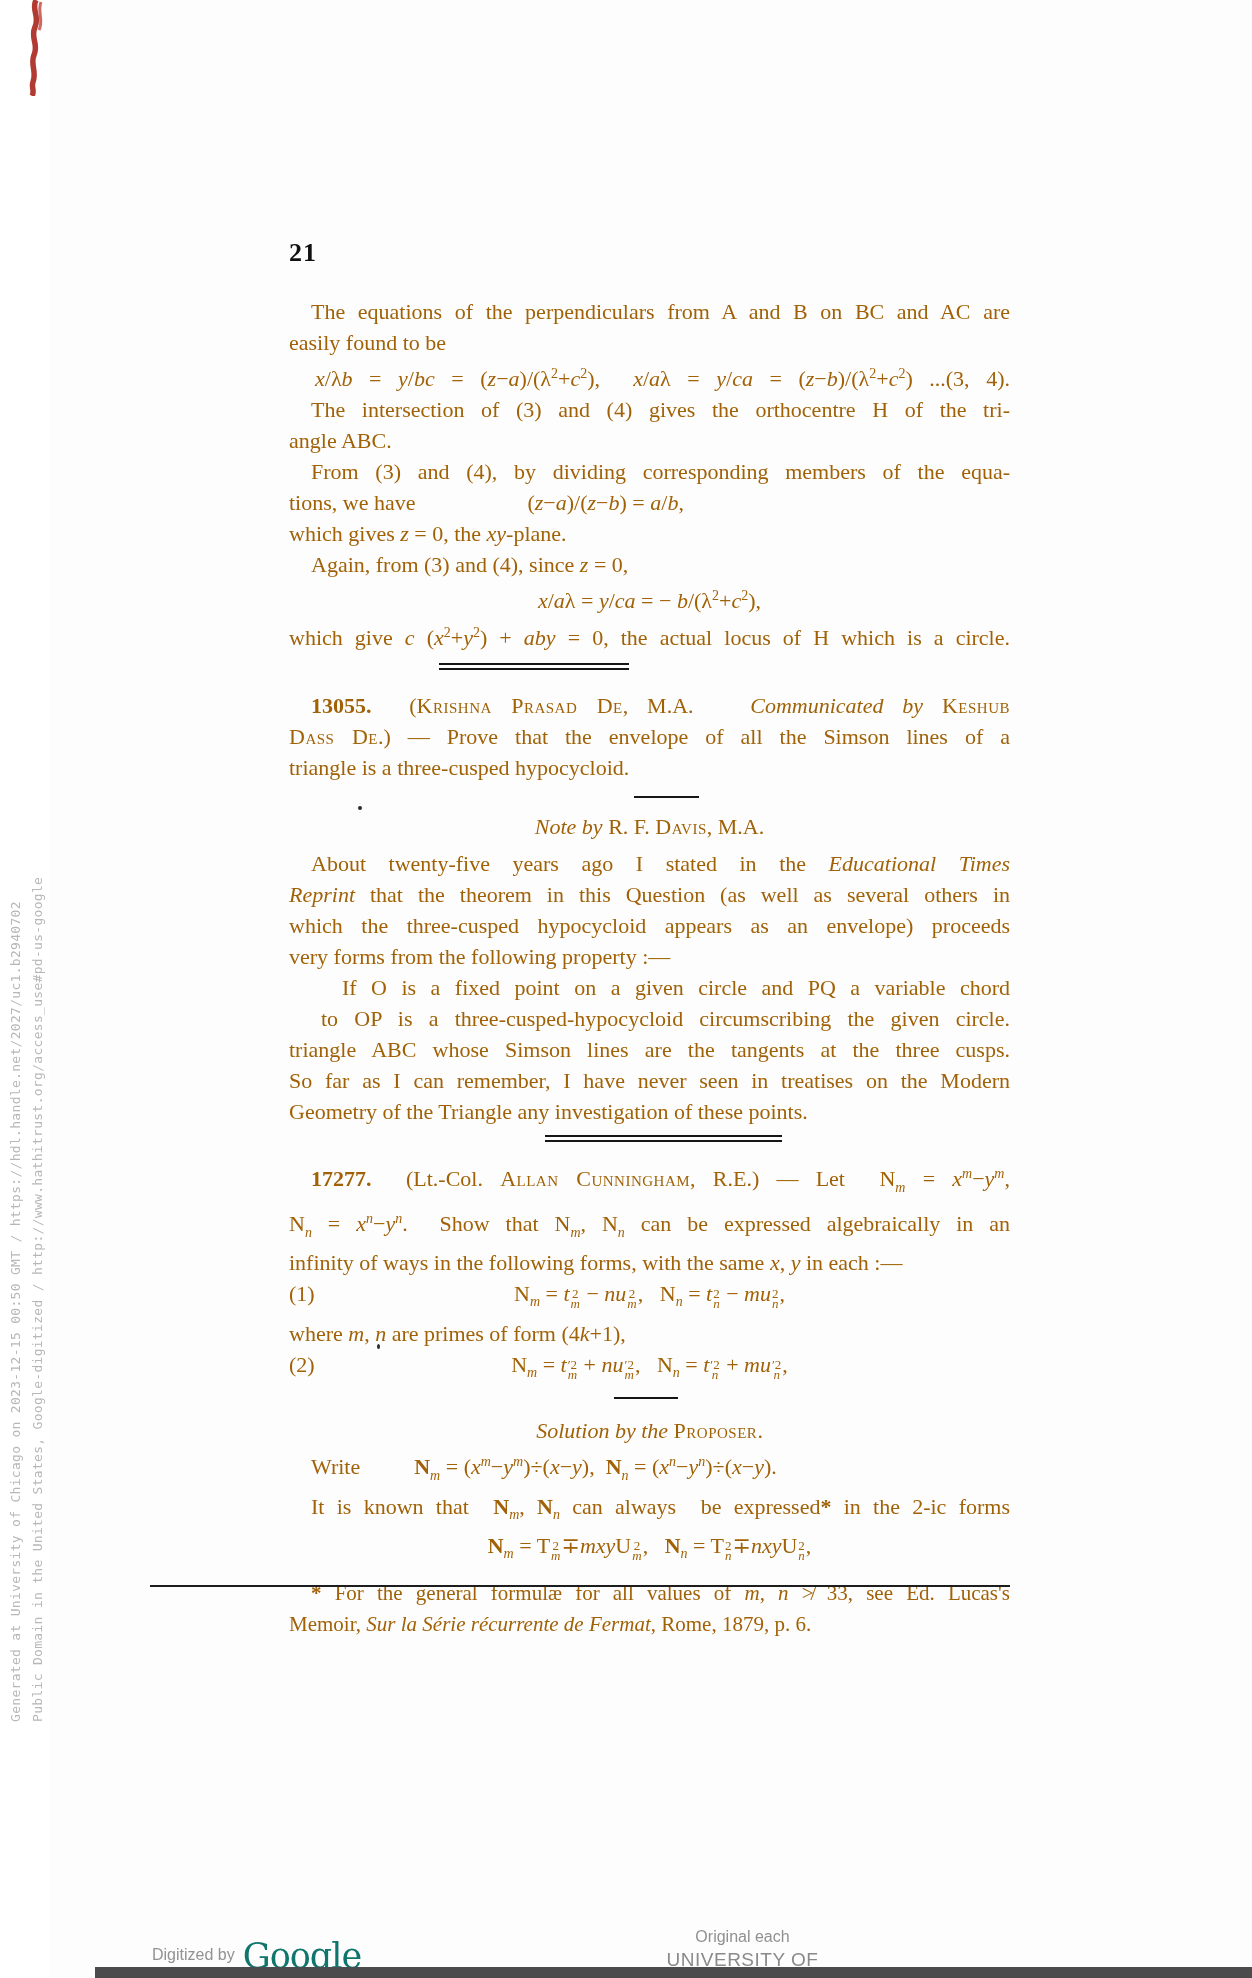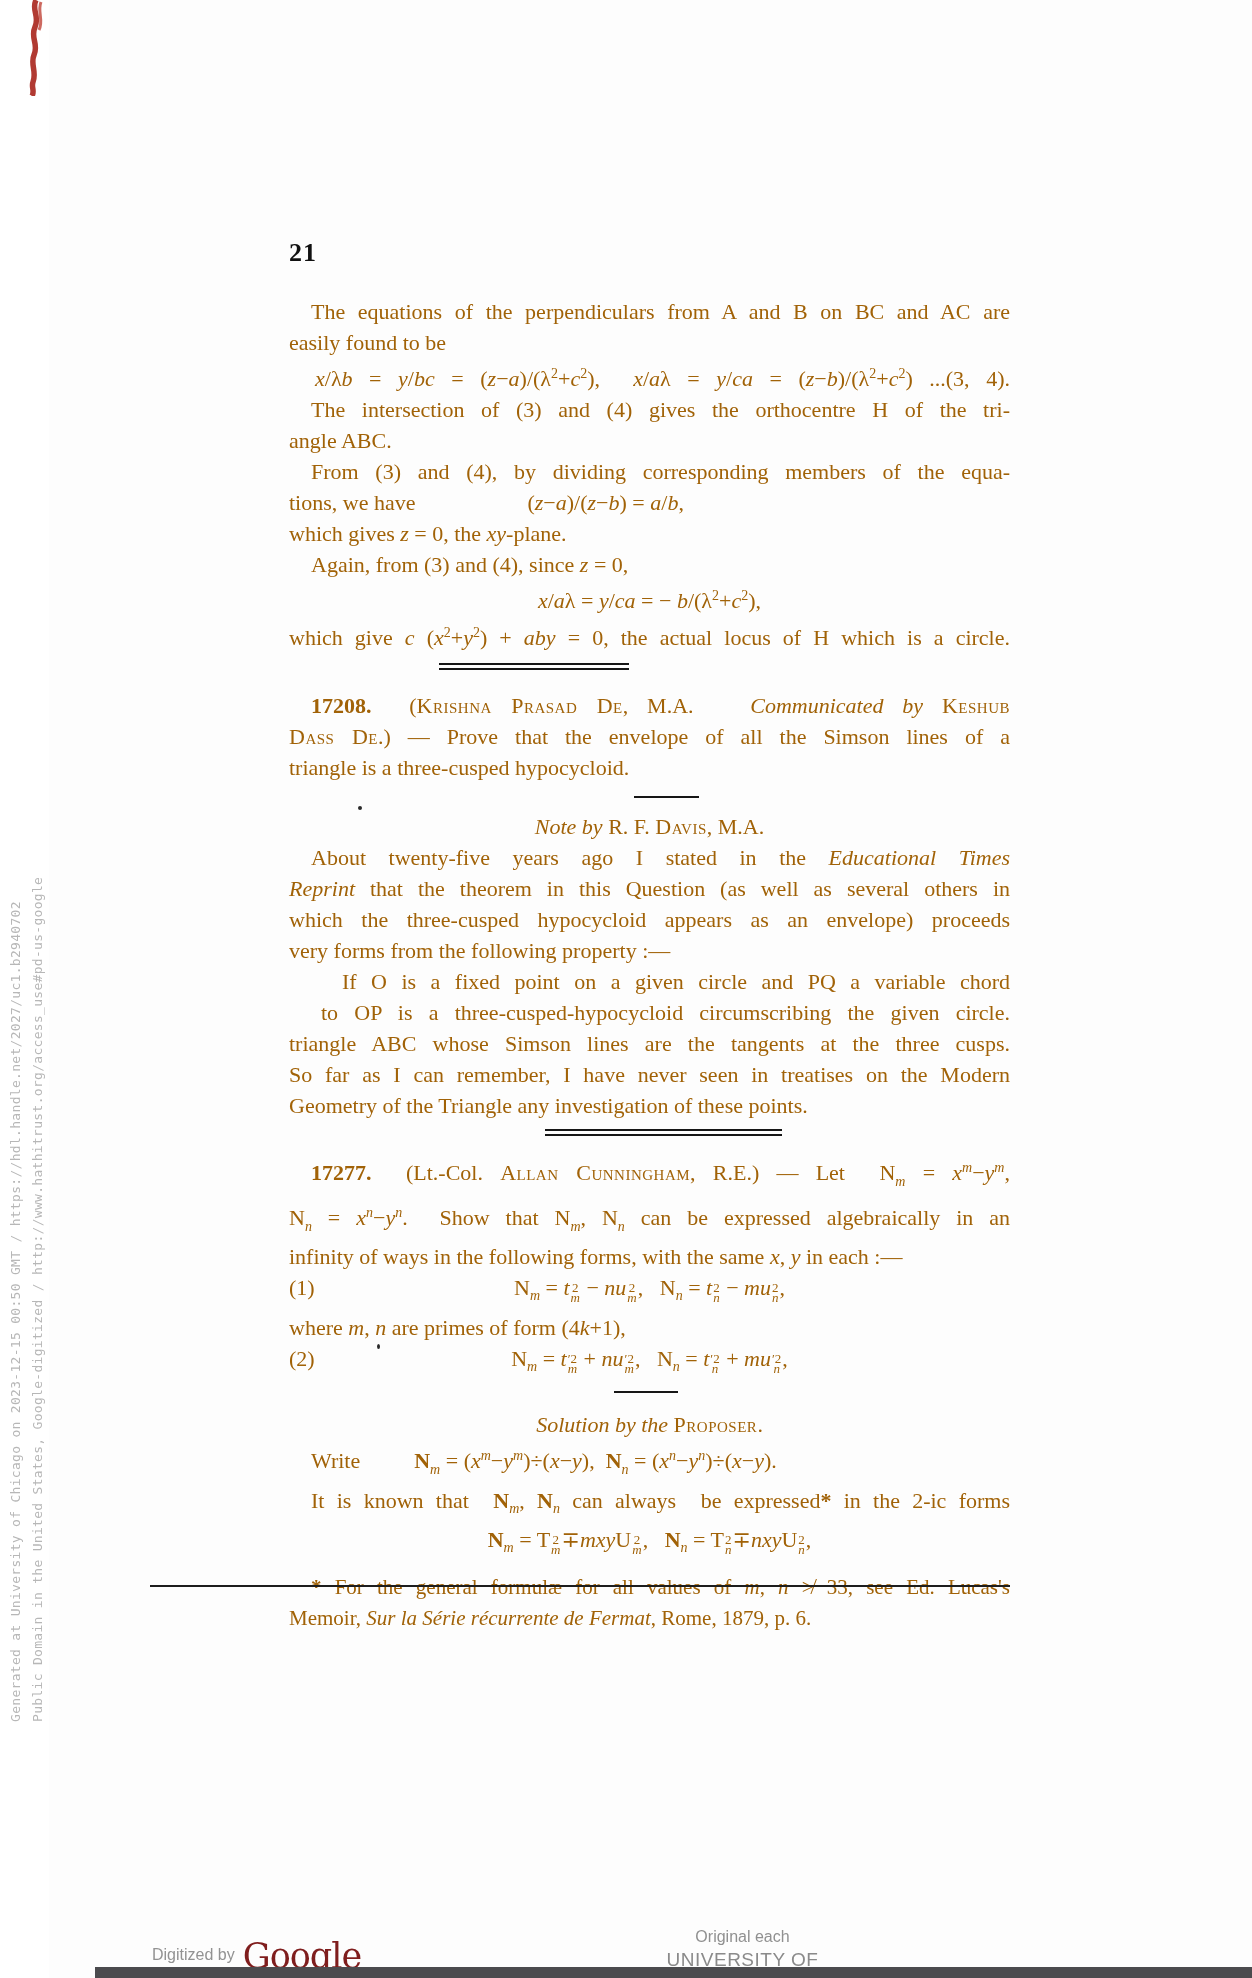--- a/index.html
+++ b/index.html
@@ -46,34 +46,34 @@
   .stk{display:inline-block;vertical-align:-7px;line-height:10px;font-size:13px;text-align:left;margin:0 1px;}
   .stk span{display:block;height:10px;}
 
   .sep-double{height:3px;border-top:2px solid #161616;border-bottom:2px solid #161616;}
   .sep-a{width:190px;margin:10px 381px 20px 150px;}
   .sep-b{width:237px;margin:8px 228px 16px 256px;}
   .rule-short{height:0;border-top:2.5px solid #161616;}
   .rs1{width:65px;margin:13px 311px 13px 345px;}
   .rs2{width:64px;margin:9px 332px 16px 325px;}
 
-  .about-para{}
+  .about-para{margin-top:6px;}
   .fn-spacer{height:8px;}
   .footnote-line{font-size:21px;}
   .fn-rule{position:absolute;left:150px;top:1585px;width:860px;border-top:2px solid #1d1d1d;}
 
   .ink-speck{position:absolute;width:4px;height:4px;border-radius:50%;background:#2a2a2a;}
   .sp1{left:358px;top:806px;}
   .sp2{left:377px;top:1344px;width:3px;height:5px;}
 
   
   .digitized{position:absolute;left:152px;top:1936px;color:#929292;
     font-family:"Liberation Sans","DejaVu Sans",sans-serif;font-size:16px;}
   .digitized .label{vertical-align:8px;}
-  .google-logo{font-family:"DejaVu Serif",serif;font-size:35px;color:#7f1d1d;
+  .google-logo{font-family:"DejaVu Serif",serif;font-size:35px;color:#0f766e;
     margin-left:8px;letter-spacing:-1px;}
   .original{position:absolute;left:625px;top:1928px;width:235px;text-align:center;
     font-family:"Liberation Sans","DejaVu Sans",sans-serif;color:#909090;}
   .original .from{font-size:16px;}
   .original .univ{font-size:19px;margin-top:3px;color:#8a8a8a;letter-spacing:.5px;}
   .bottom-bar{position:absolute;left:95px;right:0;top:1967px;height:11px;background:#4b4b4e;}
 </style>
 </head>
 <body>
 
@@ -98,21 +98,21 @@
   <div class="ln">angle ABC.</div>
   <div class="ln ind j">From (3) and (4), by dividing corresponding members of the equa-</div>
   <div class="ln">tions, we have<span class="hgap"></span>(<i>z</i>−<i>a</i>)/(<i>z</i>−<i>b</i>) = <i>a</i>/<i>b</i>,</div>
   <div class="ln">which gives <i>z</i> = 0, the <i>xy</i>-plane.</div>
   <div class="ln ind">Again, from (3) and (4), since <i>z</i> = 0,</div>
   <div class="ln ctr"><i>x</i>/<i>a</i>λ = <i>y</i>/<i>ca</i> = − <i>b</i>/(λ<sup>2</sup>+<i>c</i><sup>2</sup>),</div>
   <div class="ln j">which give <i>c</i> (<i>x</i><sup>2</sup>+<i>y</i><sup>2</sup>) + <i>aby</i> = 0, the actual locus of H which is a circle.</div>
 
   <div class="sep-double sep-a"></div>
 
-  <div class="ln ind j"><b>17208.</b>&nbsp; (<span class="sc">Krishna Prasad De</span>, M.A. &nbsp; <i>Communicated by</i> <span class="sc">Keshub</span></div>
+  <div class="ln ind j"><b>13055.</b>&nbsp; (<span class="sc">Krishna Prasad De</span>, M.A. &nbsp; <i>Communicated by</i> <span class="sc">Keshub</span></div>
   <div class="ln j"><span class="sc">Dass De</span>.) — Prove that the envelope of all the Simson lines of a</div>
   <div class="ln">triangle is a three-cusped hypocycloid.</div>
 
   <div class="rule-short rs1"></div>
 
   <div class="ln ctr"><i>Note by</i> R. F. <span class="sc">Davis</span>, M.A.</div>
 
   <div class="about-para">
     <div class="ln ind j">About twenty-five years ago I stated in the <i>Educational Times</i></div>
     <div class="ln j"><i>Reprint</i> that the theorem in this Question (as well as several others in</div>

